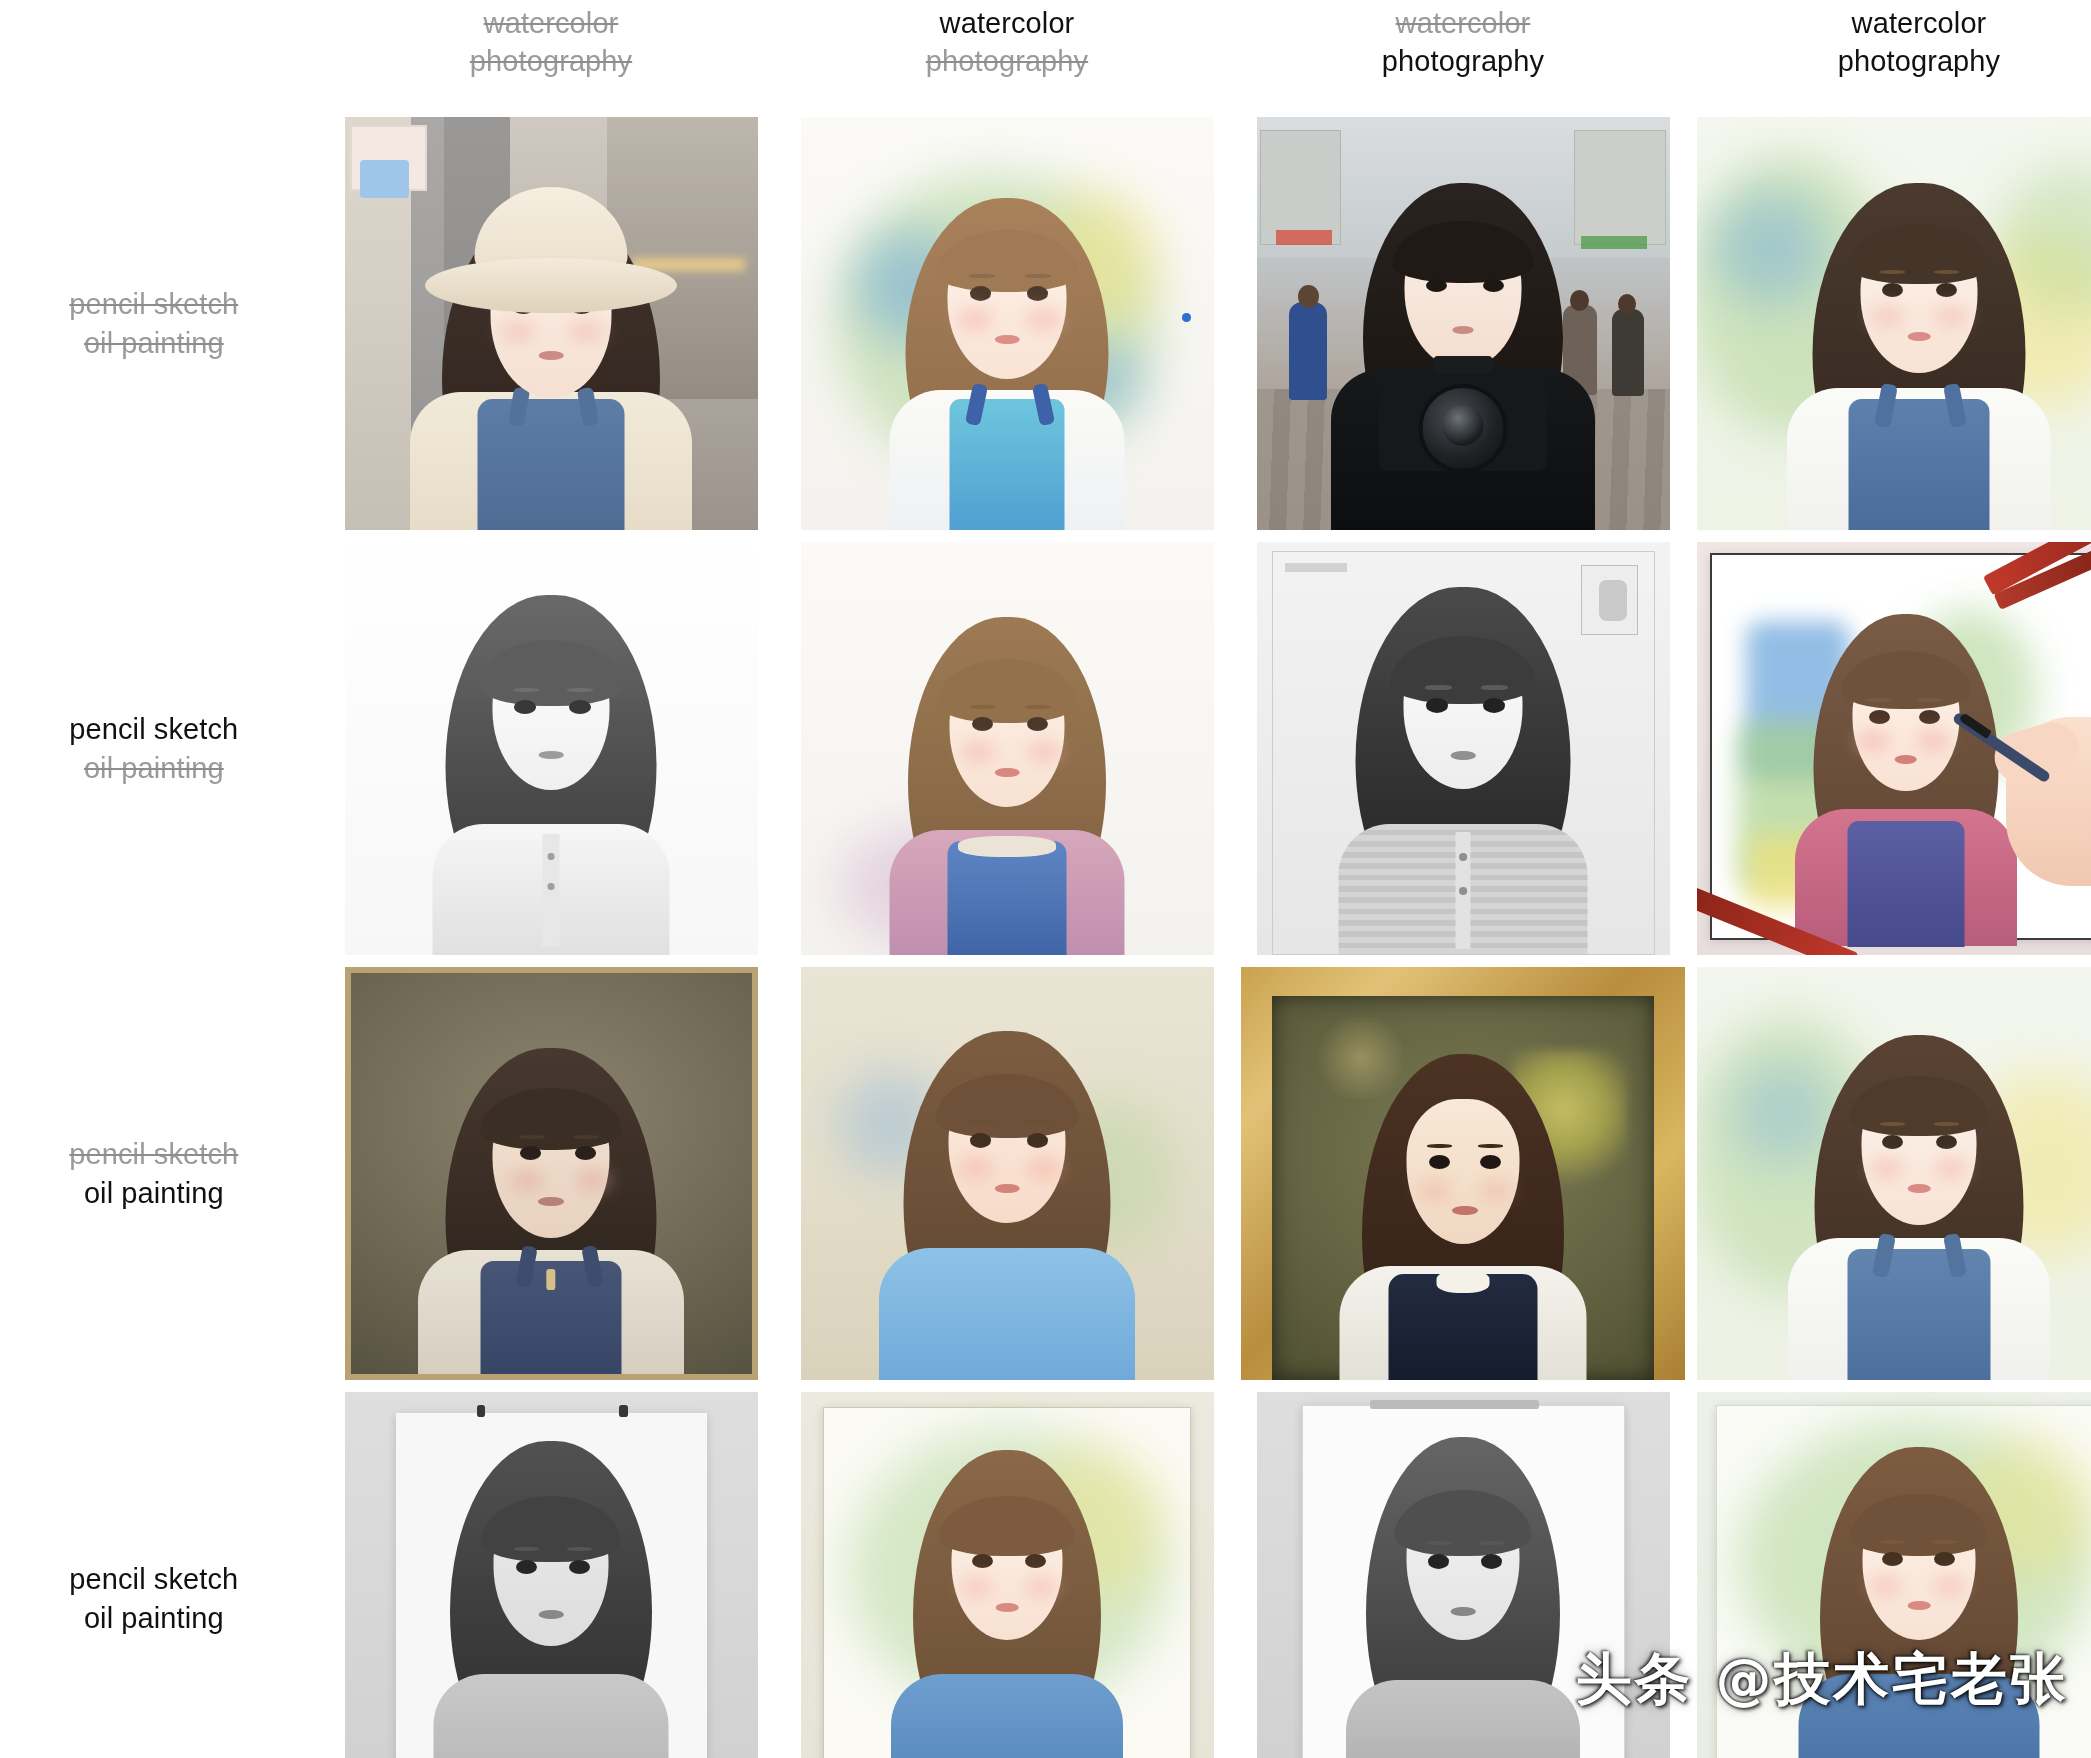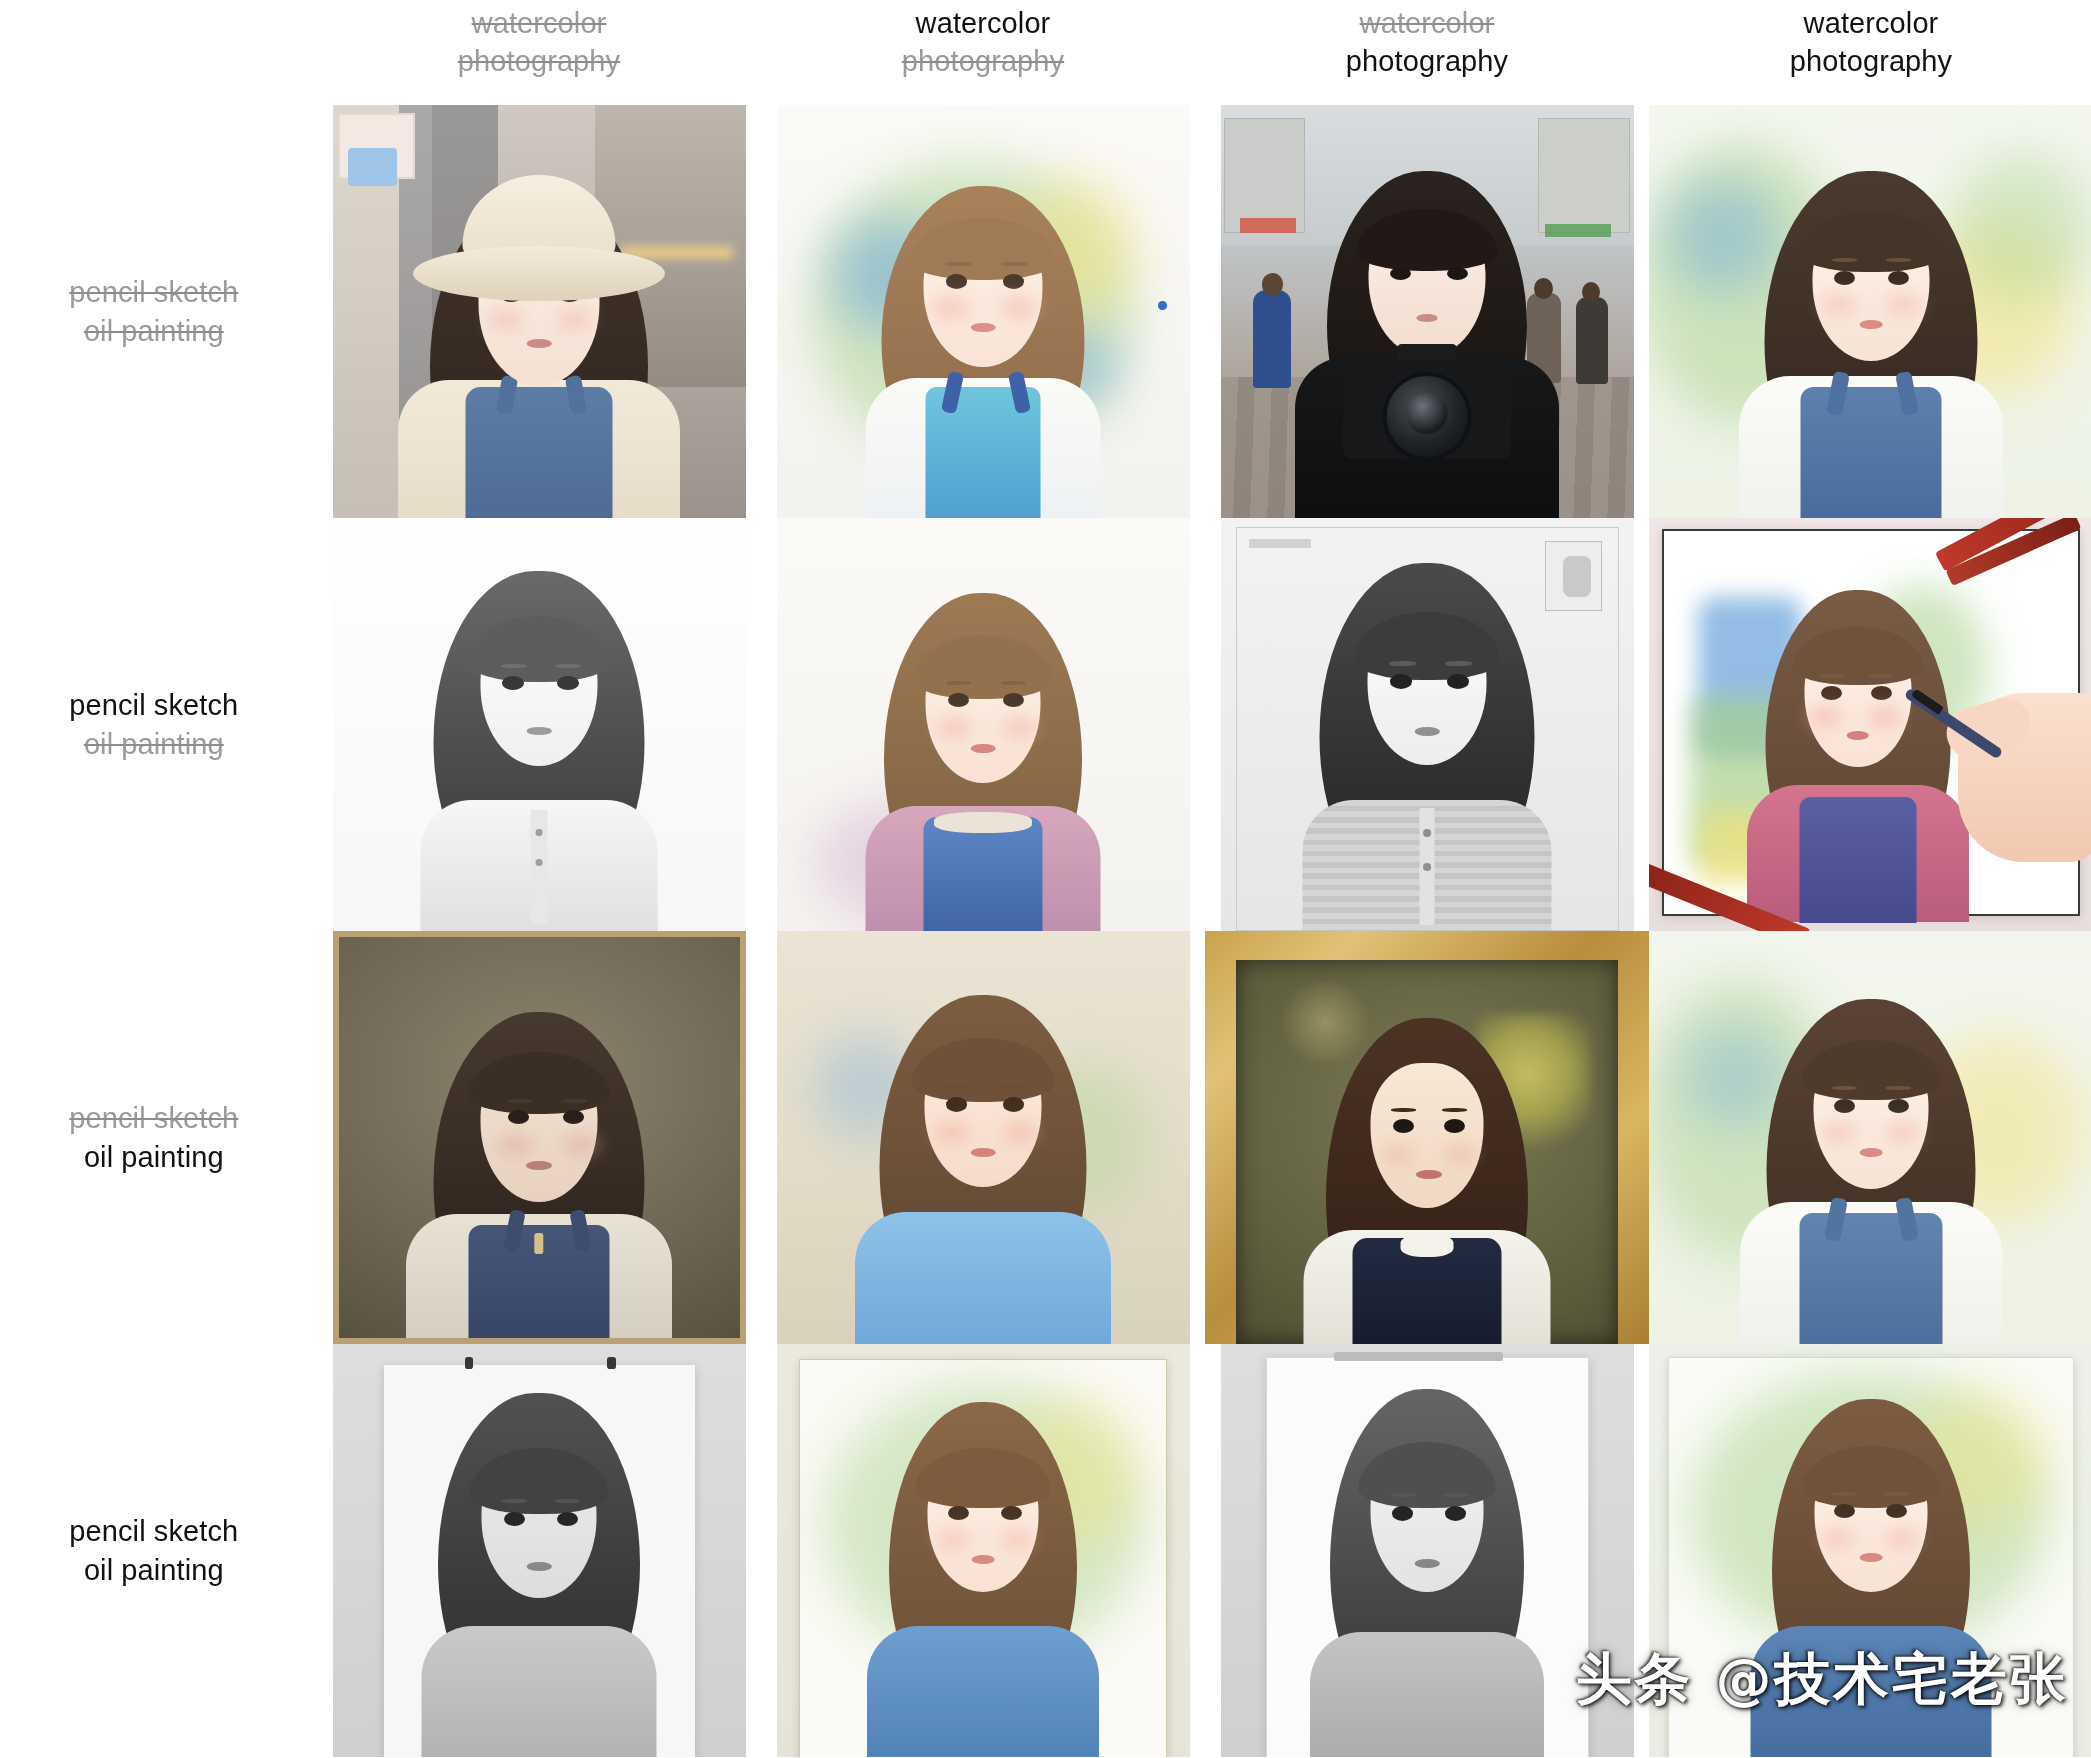--- a/index.html
+++ b/index.html
@@ -9,20 +9,21 @@
     width:2091px;height:1758px;overflow:hidden;position:relative;
     -webkit-font-smoothing:antialiased;
   }
 
   
   #grid-wrap{
     position:absolute;left:0;top:0;width:2091px;height:1312px;
     display:grid;
     grid-template-columns:317px repeat(4,444px);
     grid-template-rows:105px repeat(4,413px);
+    gap:12px;
   }
 
   .corner-spacer{grid-column:1;grid-row:1;}
 
   
   .col-header{
     display:flex;flex-direction:column;align-items:center;justify-content:flex-start;
     padding-top:3.8px;line-height:1.32;
   }
   .row-header{

